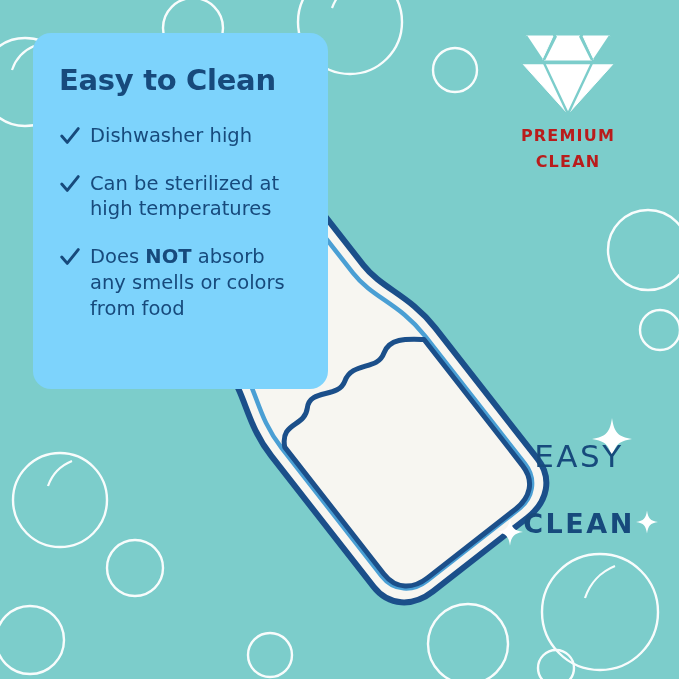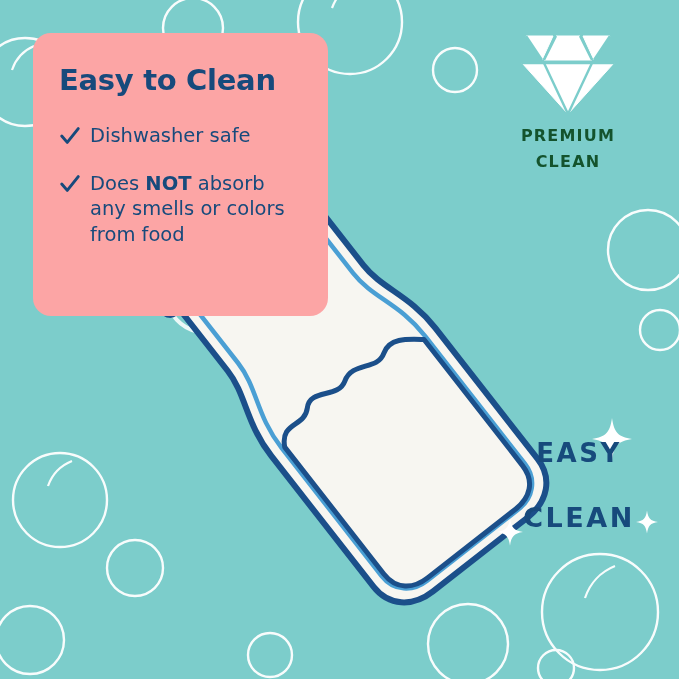--- a/index.html
+++ b/index.html
@@ -21,22 +21,22 @@
     width: 679px;
     height: 679px;
   }
 
   
   .card {
     position: absolute;
     left: 33px;
     top: 33px;
     width: 295px;
-    height: 283px;
-    background: #fca5a5;
+    height: 356px;
+    background: #7dd3fc;
     border-radius: 18px;
     box-sizing: border-box;
     padding: 32px 24px 0 26px;
   }
   .card-title {
     color: #174a7c;
     font-size: 29px;
     font-weight: bold;
     letter-spacing: -0.3px;
     margin: 0 0 26px 0;
@@ -67,40 +67,40 @@
 
   
   .premium {
     position: absolute;
     left: 500px;
     top: 30px;
     width: 136px;
     text-align: center;
   }
   .premium-label {
-    color: #14532d;
+    color: #b91c1c;
     font-size: 16px;
     font-weight: bold;
     letter-spacing: 1.2px;
     line-height: 1.22;
     margin-top: 6px;
   }
 
   
   .easyclean {
     position: absolute;
     left: 516px;
     top: 440px;
     text-align: center;
     width: 126px;
     color: #174a7c;
   }
   .easyclean .l1 {
-    font-size: 26px;
-    font-weight: bold;
+    font-size: 31px;
+    font-weight: normal;
     letter-spacing: 2.5px;
     line-height: 1.05;
   }
   .easyclean .l2 {
     font-size: 27px;
     font-weight: bold;
     letter-spacing: 2.5px;
     line-height: 1.12;
     margin-top: 36px;
   }
@@ -190,23 +190,29 @@
     </g>
   </svg>
 
   <div class="card">
     <div class="card-title">Easy to Clean</div>
 
     <div class="bullet-row">
       <svg class="check" viewBox="0 0 24 24">
         <path d="M3 12 L9 19 L21 4" fill="none" stroke="#174a7c" stroke-width="3.2" stroke-linecap="round" stroke-linejoin="round"></path>
       </svg>
-      <div class="bullet-text">Dishwasher safe</div>
+      <div class="bullet-text">Dishwasher high</div>
     </div>
 
+    <div class="bullet-row">
+      <svg class="check" viewBox="0 0 24 24">
+        <path d="M3 12 L9 19 L21 4" fill="none" stroke="#174a7c" stroke-width="3.2" stroke-linecap="round" stroke-linejoin="round"></path>
+      </svg>
+      <div class="bullet-text">Can be sterilized at high temperatures</div>
+    </div>
 
     <div class="bullet-row">
       <svg class="check" viewBox="0 0 24 24">
         <path d="M3 12 L9 19 L21 4" fill="none" stroke="#174a7c" stroke-width="3.2" stroke-linecap="round" stroke-linejoin="round"></path>
       </svg>
       <div class="bullet-text">Does <b>NOT</b> absorb any smells or colors from food</div>
     </div>
   </div>
 
   <div class="premium">

